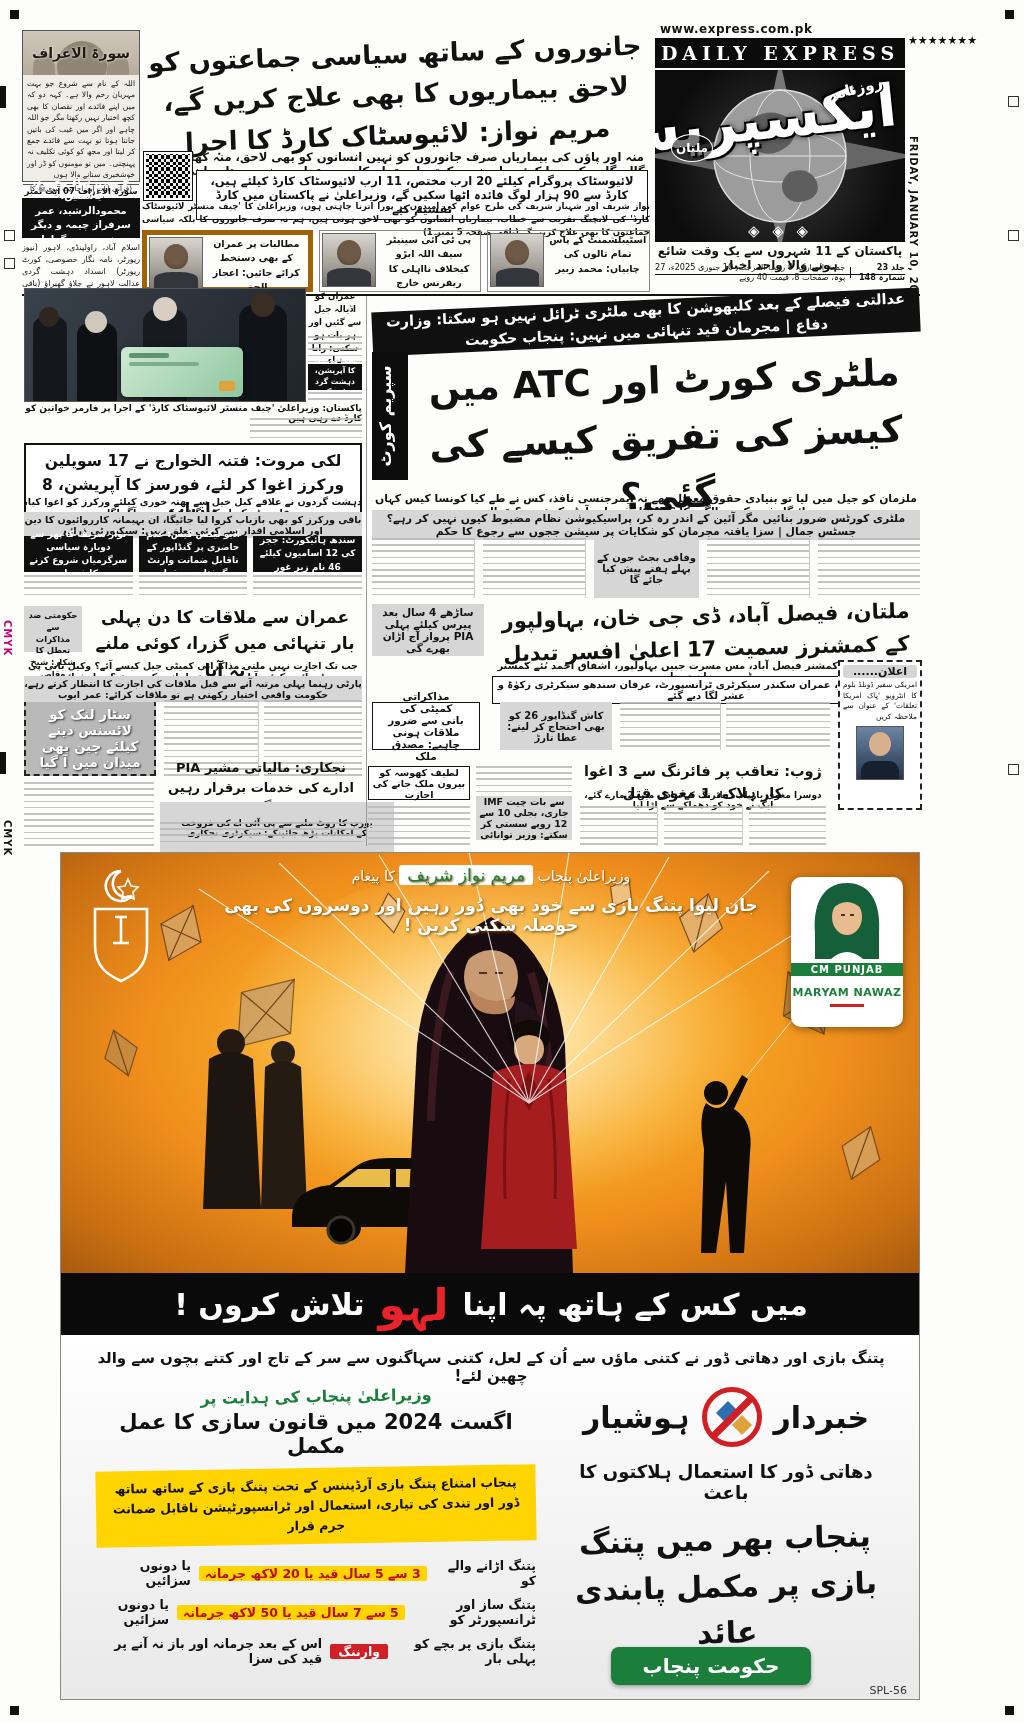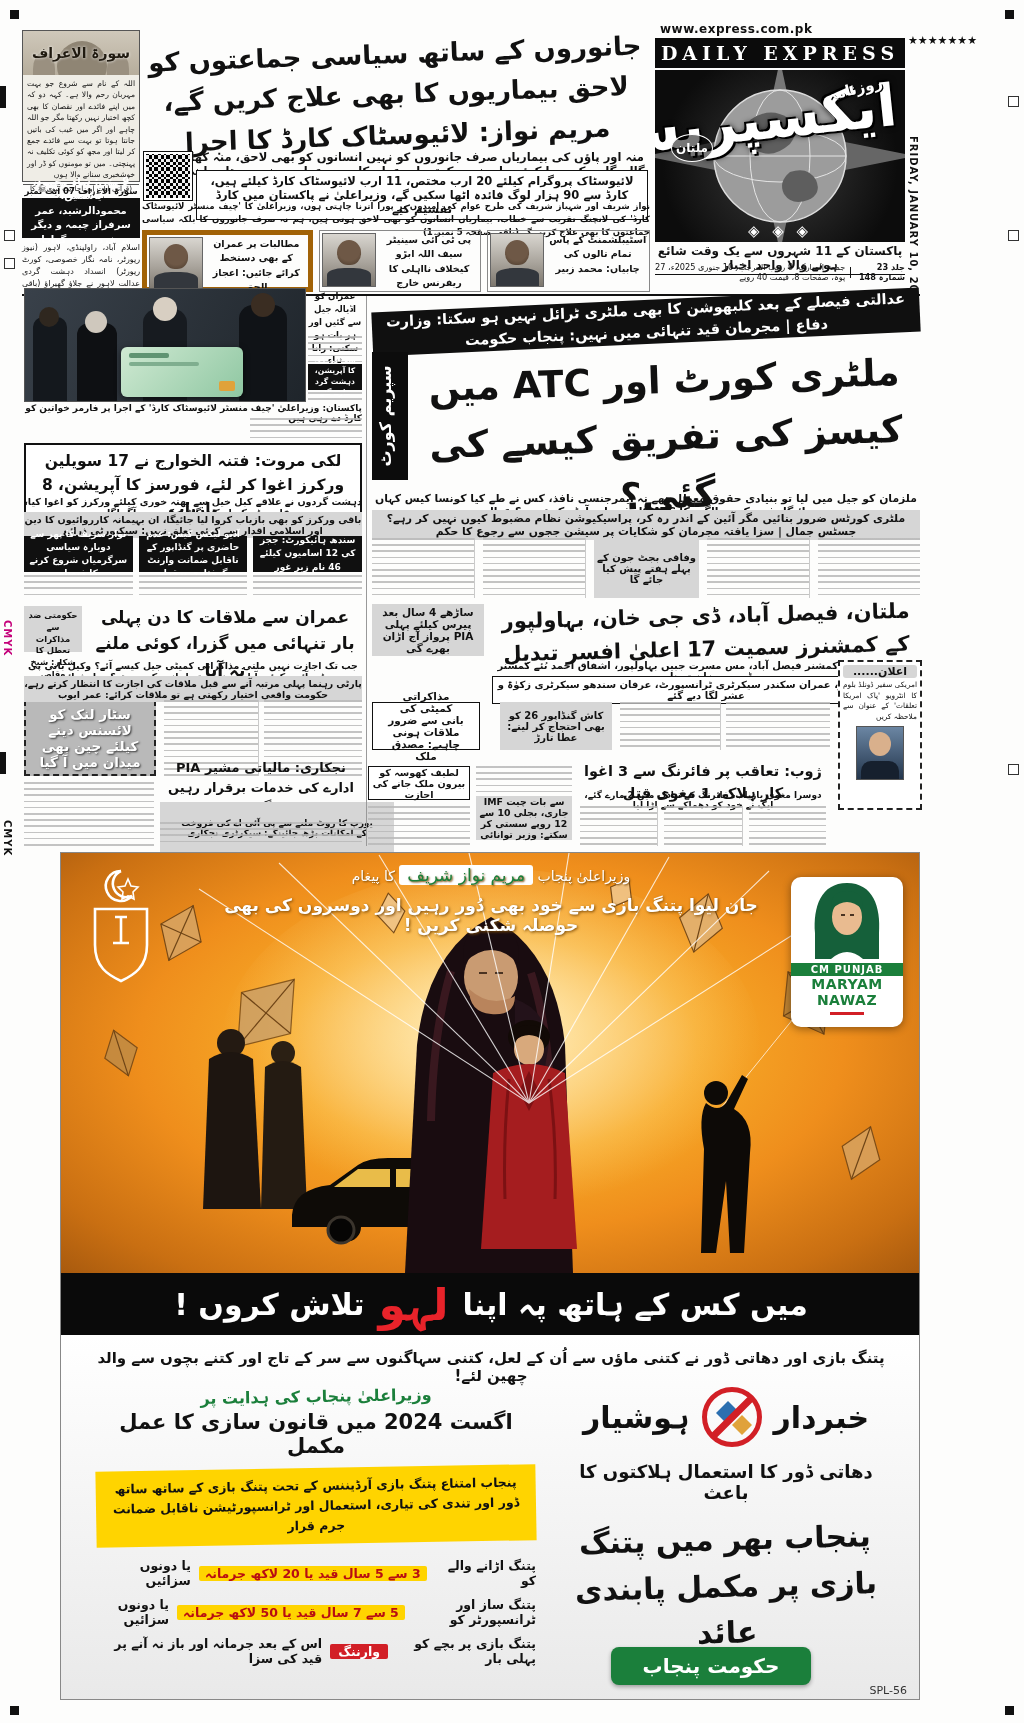--- a/index.html
+++ b/index.html
@@ -356,21 +356,21 @@
       <div style="position:absolute;right:18px;top:24px;width:112px;height:150px;background:#fff;border-radius:10px;box-shadow:0 2px 8px #0006;text-align:center;overflow:hidden">
         <svg width="112" height="82" viewBox="0 0 112 82">
           <path d="M56,6 C30,6 22,30 24,56 L24,82 L88,82 L88,56 C90,30 82,6 56,6 Z" fill="#15603a"></path>
           <ellipse cx="56" cy="40" rx="15" ry="18" fill="#e9bb90"></ellipse>
           <path d="M41,32 q15,-14 30,0 q3,-18 -15,-18 q-18,0 -15,18Z" fill="#15603a"></path>
           <line x1="50" y1="38" x2="54" y2="38" stroke="#4a3322" stroke-width="2"></line>
           <line x1="59" y1="38" x2="63" y2="38" stroke="#4a3322" stroke-width="2"></line>
           <path d="M40,82 q16,-14 32,0Z" fill="#fff"></path>
         </svg>
         <div style="background:#1b7f3b;color:#fff;font-size:10px;font-weight:bold;letter-spacing:1px;padding:1px 0">CM PUNJAB</div>
-        <div style="color:#1b7f3b;font-size:14px;font-weight:bold;letter-spacing:.5px;line-height:1.15;margin-top:0">MARYAM NAWAZ</div>
+        <div style="color:#1b7f3b;font-size:11px;font-weight:bold;letter-spacing:.5px;line-height:1.15;margin-top:11px">MARYAM NAWAZ</div>
         <div style="width:34px;height:3px;background:#d21f26;margin:4px auto 0"></div>
       </div>
     </div>
 
     <div style="position:absolute;left:0;top:420px;width:860px;height:62px;background:#0a0a0a;display:flex;align-items:center;justify-content:center;gap:14px">
       <span class="rtl" style="color:#fff;font-size:30px;font-weight:bold;display:flex;align-items:center;gap:14px">
         <span>میں کس کے ہاتھ پہ اپنا</span>
         <span style="color:#e8232a;font-size:44px">لہو</span>
         <span>تلاش کروں !</span>
       </span>

